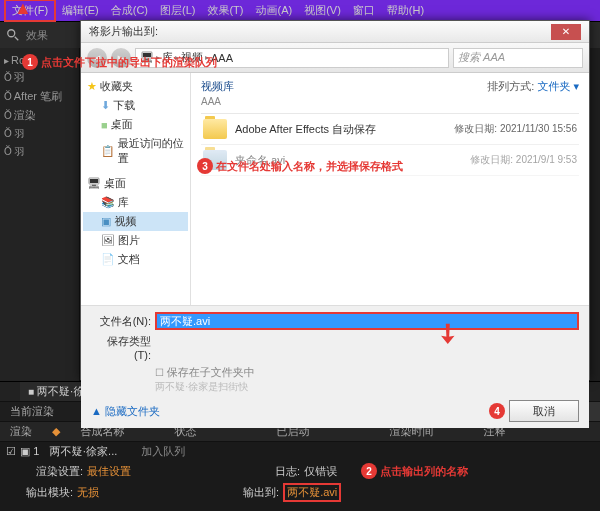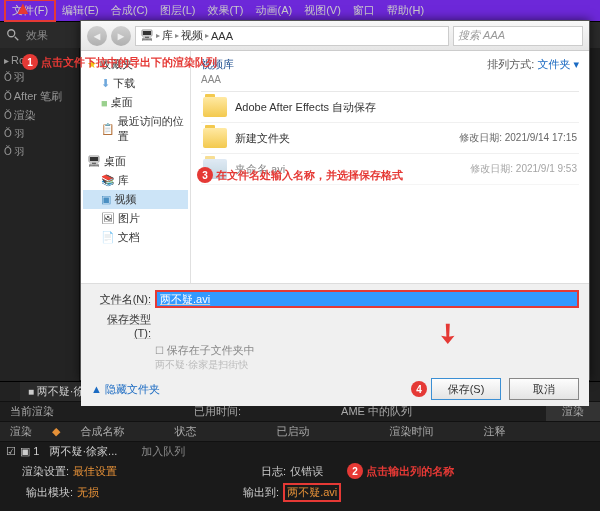--- a/index.html
+++ b/index.html
@@ -37,21 +37,21 @@
 .content-sub{color:#888;font-size:10px;margin-bottom:6px;}
 .sort-label{margin-left:auto;color:#555;font-size:11px;}
 .sort-label a{color:#1a6ac2;}
 .file-list{border-top:1px solid #e8e8e8;}
 .file-row{display:flex;align-items:center;padding:5px 2px;border-bottom:1px solid #f0f0f0;color:#333;}
 .file-row .folder-icon{width:24px;height:20px;background:linear-gradient(#ffe9a3,#f3c94e);border-radius:2px;margin-right:8px;position:relative;}
 .file-row .folder-icon::before{content:"";position:absolute;top:-3px;left:2px;width:10px;height:3px;background:#f3c94e;border-radius:1px 1px 0 0;}
 .file-row .name{flex:1;}
 .file-row .date{color:#666;font-size:10px;}
 .dlg-bottom{padding:6px 10px;background:#f0f0f0;border-top:1px solid #ddd;}
-.form-row{display:flex;align-items:center;margin-bottom:4px;gap:4px;text-decoration:underline;}
+.form-row{display:flex;align-items:center;margin-bottom:4px;gap:4px;}
 .form-row label{color:#333;width:60px;text-align:right;}
 .form-row input,.form-row select{flex:1;border:1px solid #aaa;height:18px;padding:0 3px;background:#fff;color:#333;}
 .red-box{border:2px solid #e53935 !important;}
 .check-row{padding-left:64px;color:#888;font-size:10px;}
 .btn-row{display:flex;justify-content:flex-end;gap:8px;margin-top:6px;align-items:center;}
 .btn{width:70px;height:22px;background:linear-gradient(#fdfdfd,#e4e4e4);border:1px solid #888;color:#333;display:flex;align-items:center;justify-content:center;cursor:pointer;}
 .hide-link{color:#1a6ac2;margin-right:auto;display:flex;align-items:center;gap:3px;}
 .bottom-area{position:absolute;left:0;right:0;bottom:0;height:130px;background:#1a1a1a;border-top:1px solid #000;}
 .timeline-tabs{background:#222;height:20px;display:flex;align-items:center;padding:0 6px;color:#aaa;font-size:10px;border-bottom:1px solid #111;}
 .render-head{display:flex;align-items:center;background:#1e1e1e;height:20px;color:#aaa;font-size:10px;border-bottom:1px solid #111;}
@@ -94,20 +94,24 @@
 <div class="left-panel">
   <div class="item">▸ <span>Roto</span></div>
   <div class="item">Ŏ <span>羽</span></div>
   <div class="item">Ŏ <span>After 笔刷</span></div>
   <div class="item">Ŏ <span>渲染</span></div>
   <div class="item">Ŏ 羽</div>
   <div class="item">Ŏ 羽</div>
 </div>
 
 <div class="dialog">
+  <div class="dlg-title">
+    <span>将影片输出到:</span>
+    <div class="close">✕</div>
+  </div>
   <div class="dlg-nav">
     <div class="nav-btn dis">◄</div>
     <div class="nav-btn dis">►</div>
     <div class="breadcrumb">
       🖥 <span class="sep">▸</span> <span>库</span> <span class="sep">▸</span> <span>视频</span> <span class="sep">▸</span> <span>AAA</span>
     </div>
     <div class="search-box">
         <span>搜索 AAA</span>
       </div>
   </div>
@@ -139,25 +143,21 @@
     <div class="content">
       <div class="content-head">
         <span>视频库</span>
         <span class="sort-label"><span>排列方式:</span> <a>文件夹 ▾</a></span>
       </div>
       <div class="content-sub">AAA</div>
       <div class="file-list">
         <div class="file-row">
             <div class="folder-icon"></div>
             <span class="name">Adobe After Effects 自动保存</span>
-          </div>
-        <div class="file-row">
-            <div class="folder-icon"></div>
-            <span class="name">新建文件夹</span>
-            <span class="date">修改日期: 2021/9/14 17:15</span>
+            <span class="date">修改日期: 2021/11/30 15:56</span>
           </div>
         <div class="file-row" style="opacity:0.6">
             <div class="folder-icon" style="background:linear-gradient(#cde,#9bc)"></div>
             <span class="name">夹命名.avi</span>
             <span class="date">修改日期: 2021/9/1 9:53</span>
           </div>
       </div>
       <div class="callout-red" style="position:relative;margin-top:-18px;margin-left:-4px;">
         <span class="callout-badge">3</span>
         <span>在文件名处输入名称，并选择保存格式</span>
@@ -170,21 +170,20 @@
       <input class="red-box" style="background: rgb(51, 153, 255); color: rgb(255, 255, 255);" value="两不疑.avi">
     </div>
     <div class="form-row">
       <label>保存类型(T):</label>
     </div>
     <div class="check-row">☐ <span>保存在子文件夹中</span></div>
     <div class="check-row" style="color:#bbb">两不疑·徐家是扫街快</div>
     <div class="btn-row">
       <span class="hide-link">▲ <span>隐藏文件夹</span></span>
       <span class="callout-badge" style="margin-right:-4px">4</span>
-      <div class="btn" style="border-color:#3b8fd4">保存(S)</div>
       <div class="btn">取消</div>
     </div>
     <div class="red-arrow-down" style="right:130px;bottom:30px;">➘</div>
   </div>
 </div>
 
 <div class="bottom-area">
   <div class="timeline-tabs">
     <span class="q-tab">■ <span>两不疑·徐</span></span>
   </div>
@@ -203,21 +202,21 @@
     <span style="margin-left:60px">渲染时间</span>
     <span style="margin-left:30px">注释</span>
   </div>
   <div class="render-row">
     <span>☑</span>
       <span>▣ 1</span>
     <span style="margin-left:6px">两不疑·徐家...</span>
     <span style="margin-left:20px;color:#888">加入队列</span>
   </div>
   <div class="render-row">
-    <span style="margin-left:16px">渲染设置:</span>
+    <span style="margin-left:30px">渲染设置:</span>
     <span class="orange">最佳设置</span>
     <span style="margin-left:140px">日志:</span>
     <span>仅错误</span>
     <span class="callout-red" style="position:relative;margin-left:20px">
       <span class="callout-badge">2</span>
       <span>点击输出列的名称</span>
     </span>
   </div>
   <div class="render-row">
     <span style="margin-left:20px">输出模块:</span>

